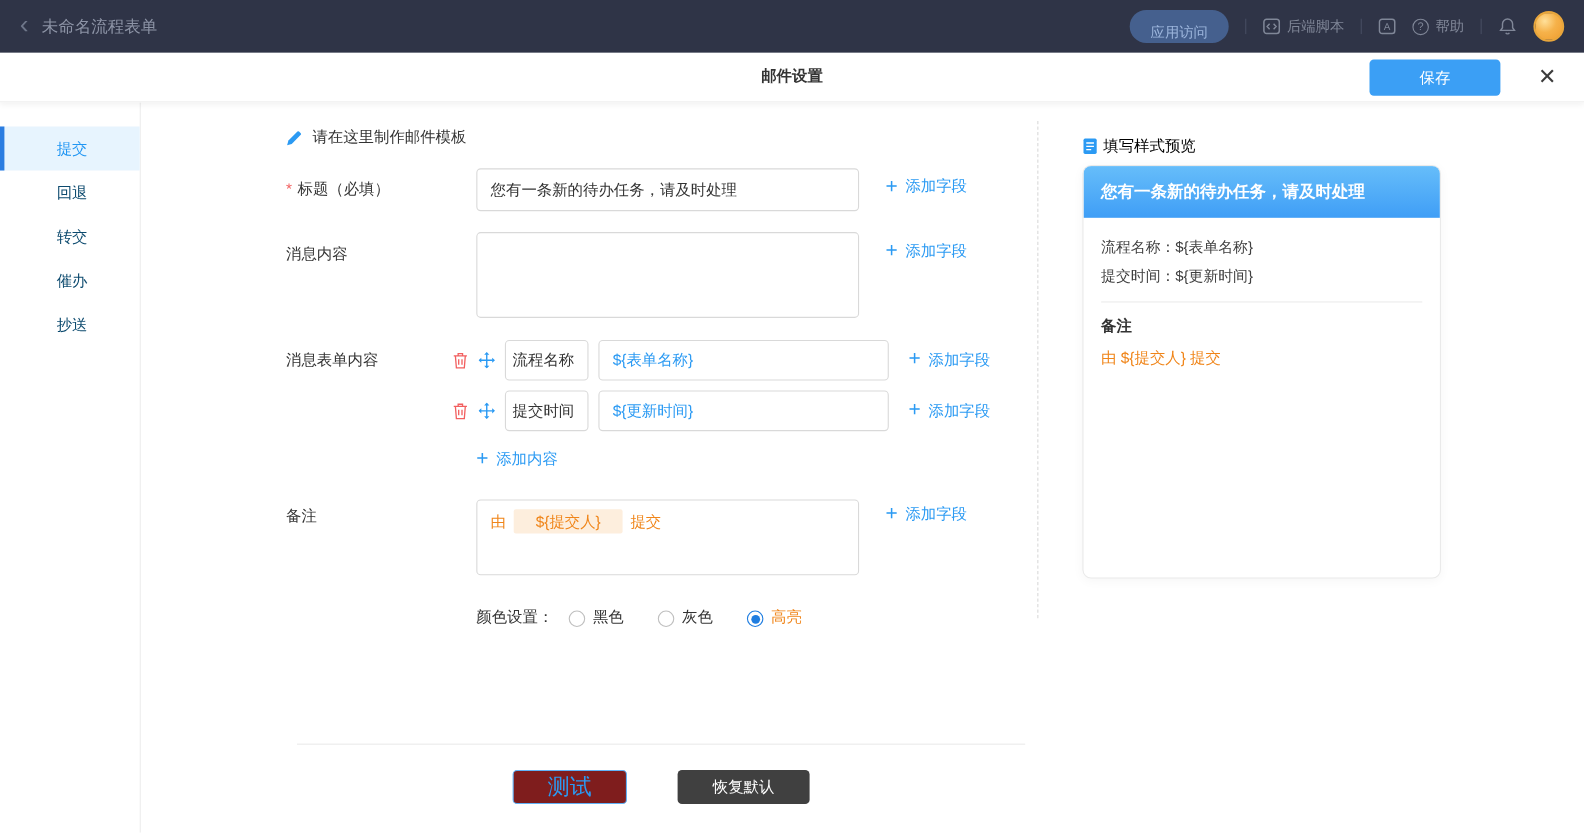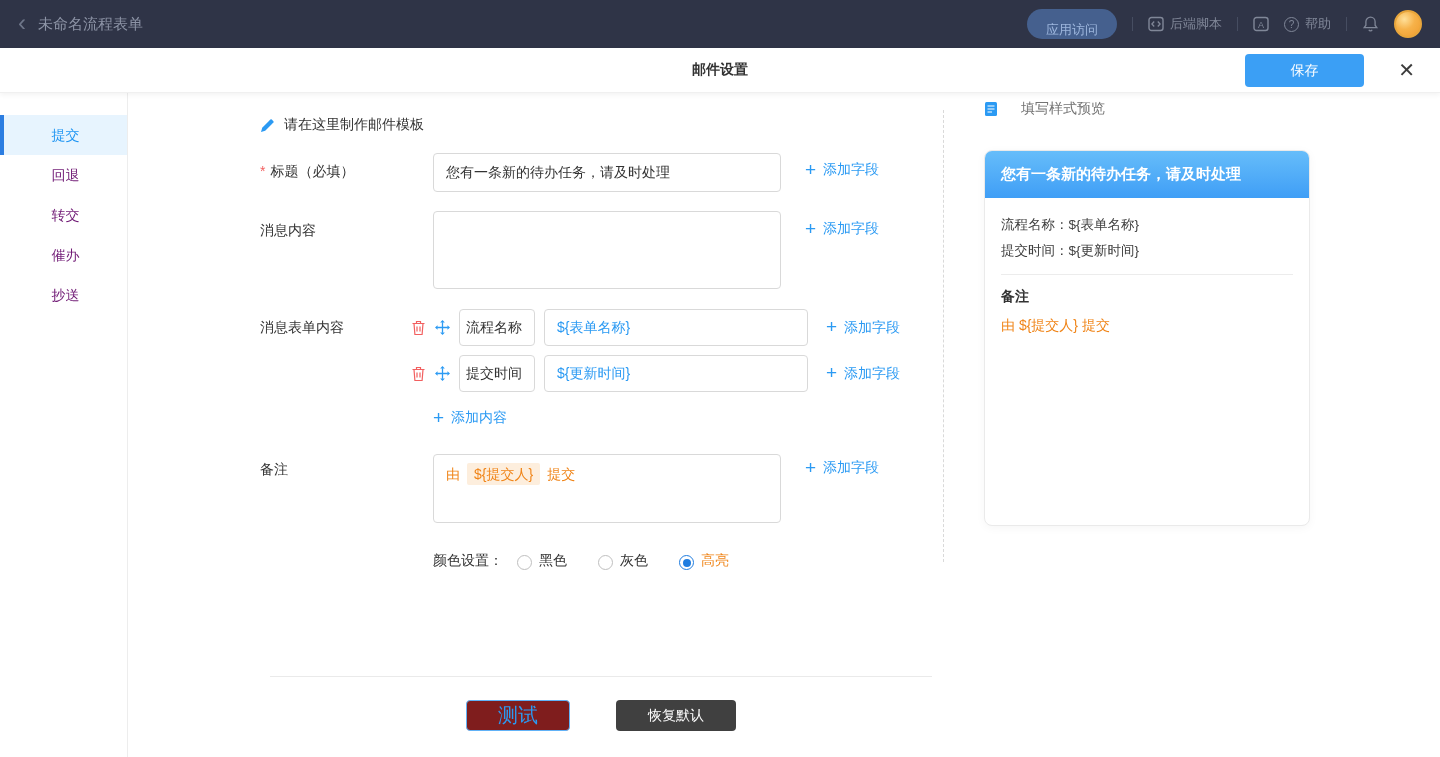--- a/index.html
+++ b/index.html
@@ -33,21 +33,21 @@
   .m-title{position:absolute;left:50%;top:50%;transform:translate(-50%,-50%);
     font-size:14px;font-weight:700;color:#333;white-space:nowrap}
   .save{position:absolute;right:76px;top:6px;width:119px;height:33px;background:#3b9ff5;
     color:#fff;border:none;border-radius:4px;font-size:14px;cursor:pointer;font-family:inherit}
   .close{position:absolute;right:25px;top:50%;transform:translateY(-50%);
     font-size:20px;color:#3c3c3c;cursor:pointer;line-height:1}
 
   
   .sidebar{position:absolute;top:93px;left:0;bottom:0;width:128px;background:#fff;
     border-right:1px solid #ededed;padding-top:22px}
-  .side-item{height:40px;line-height:40px;text-align:center;font-size:14px;color:#701a75;
+  .side-item{height:40px;line-height:40px;text-align:center;font-size:14px;color:#0c4a6e;
     cursor:pointer;border-left:4px solid transparent}
   .side-item.active{background:#e7f4fe;border-left-color:#2b7de1;color:#2196f3}
 
   
   .hint{left:260px;top:116px;display:flex;align-items:center;gap:9px;color:#333}
   .form-label{color:#333;font-size:14px;white-space:nowrap}
   .req{color:#f25f5f;margin-right:5px}
   .inp{border:1px solid #d9d9d9;border-radius:4px;font-size:14px;color:#333;background:#fff;
     padding:0 12px;font-family:inherit;outline:none}
   .title-inp{left:433px;top:153px;width:348px;height:39px}
@@ -55,37 +55,37 @@
   .add-link{display:inline-flex;align-items:center;gap:7px;color:#2b9af3;background:none;
     border:none;font-size:14px;cursor:pointer;font-family:inherit;white-space:nowrap}
   .add-link .plus{font-size:19px;font-weight:400;line-height:1;margin-top:-2px}
   .frow{display:flex;align-items:center;gap:9px}
   .icon-btn{display:inline-flex;cursor:pointer;background:none;border:none;padding:0}
   .name-inp{width:76px;height:37px;padding:0 6px}
   .value-inp{width:264px;height:37px;color:#2b9af3}
   .frow .add-link{margin-left:9px}
   .remark-box{left:433px;top:454px;width:348px;height:69px;border:1px solid #d9d9d9;
     border-radius:4px;background:#fff;padding:11px 12px;color:#f08519;cursor:text}
-  .tag{background:#fdeedd;padding:3px 7px;border-radius:2px;margin:0 7px;color:#f08519}
+  .tag{background:#fdeedd;padding:3px 20px;border-radius:2px;margin:0 7px;color:#f08519}
   .color-row{left:433px;top:552px;display:flex;align-items:center}
   .cs-label{margin-right:14px;color:#333}
   .radio-opt{display:flex;align-items:flex-end;gap:7px;margin-right:31px;cursor:pointer}
   .radio{width:15px;height:15px;border:1px solid #bfbfbf;border-radius:50%;position:relative;background:#fff;flex:none}
   .radio.checked{border-color:#1f7de0}
   .radio.checked::after{content:"";position:absolute;inset:2.5px;background:#1f7de0;border-radius:50%}
   .opt-highlight .opt-label{color:#f08519}
   .form-divider{left:270px;top:676px;width:662px;height:1px;background:#eaeaea}
   .test-btn{left:466px;top:700px;width:104px;height:31px;background:#7f1d1d;border:1px solid #61b2f7;
     color:#2b9af3;border-radius:4px;font-size:20px;cursor:pointer;font-family:inherit}
   .reset-btn{left:616px;top:700px;width:120px;height:31px;background:#404040;border:none;
     color:#fff;border-radius:4px;font-size:14px;cursor:pointer;font-family:inherit}
 
   
   .v-divider{left:943px;top:110px;height:452px;width:0;border-left:1px dashed #d9d9d9}
-  .preview-head{left:984px;top:100px;display:flex;align-items:center;gap:23px;color:#737373}
+  .preview-head{left:984px;top:124px;display:flex;align-items:center;gap:5px;color:#000000}
   .card{left:984px;top:150px;width:326px;height:376px;border:1px solid #eaeaea;border-radius:8px;
     background:#fff;box-shadow:0 2px 10px rgba(0,0,0,.04);overflow:hidden}
   .card-head{height:47px;background:linear-gradient(180deg,#66bdfa 0%,#3f9ef6 100%);color:#fff;
     font-weight:700;font-size:15px;display:flex;align-items:center;padding:0 16px;white-space:nowrap}
   .card-body{padding:14px 16px 0;font-size:13.5px;color:#404040}
   .card-line{line-height:26px}
   .card-hr{border:none;border-top:1px solid #ececec;margin:10px 0 13px}
   .card-remark-label{font-weight:700;margin-bottom:11px;color:#333;font-size:14px}
   .card-remark{color:#f08519;font-size:14px}
 </style>

